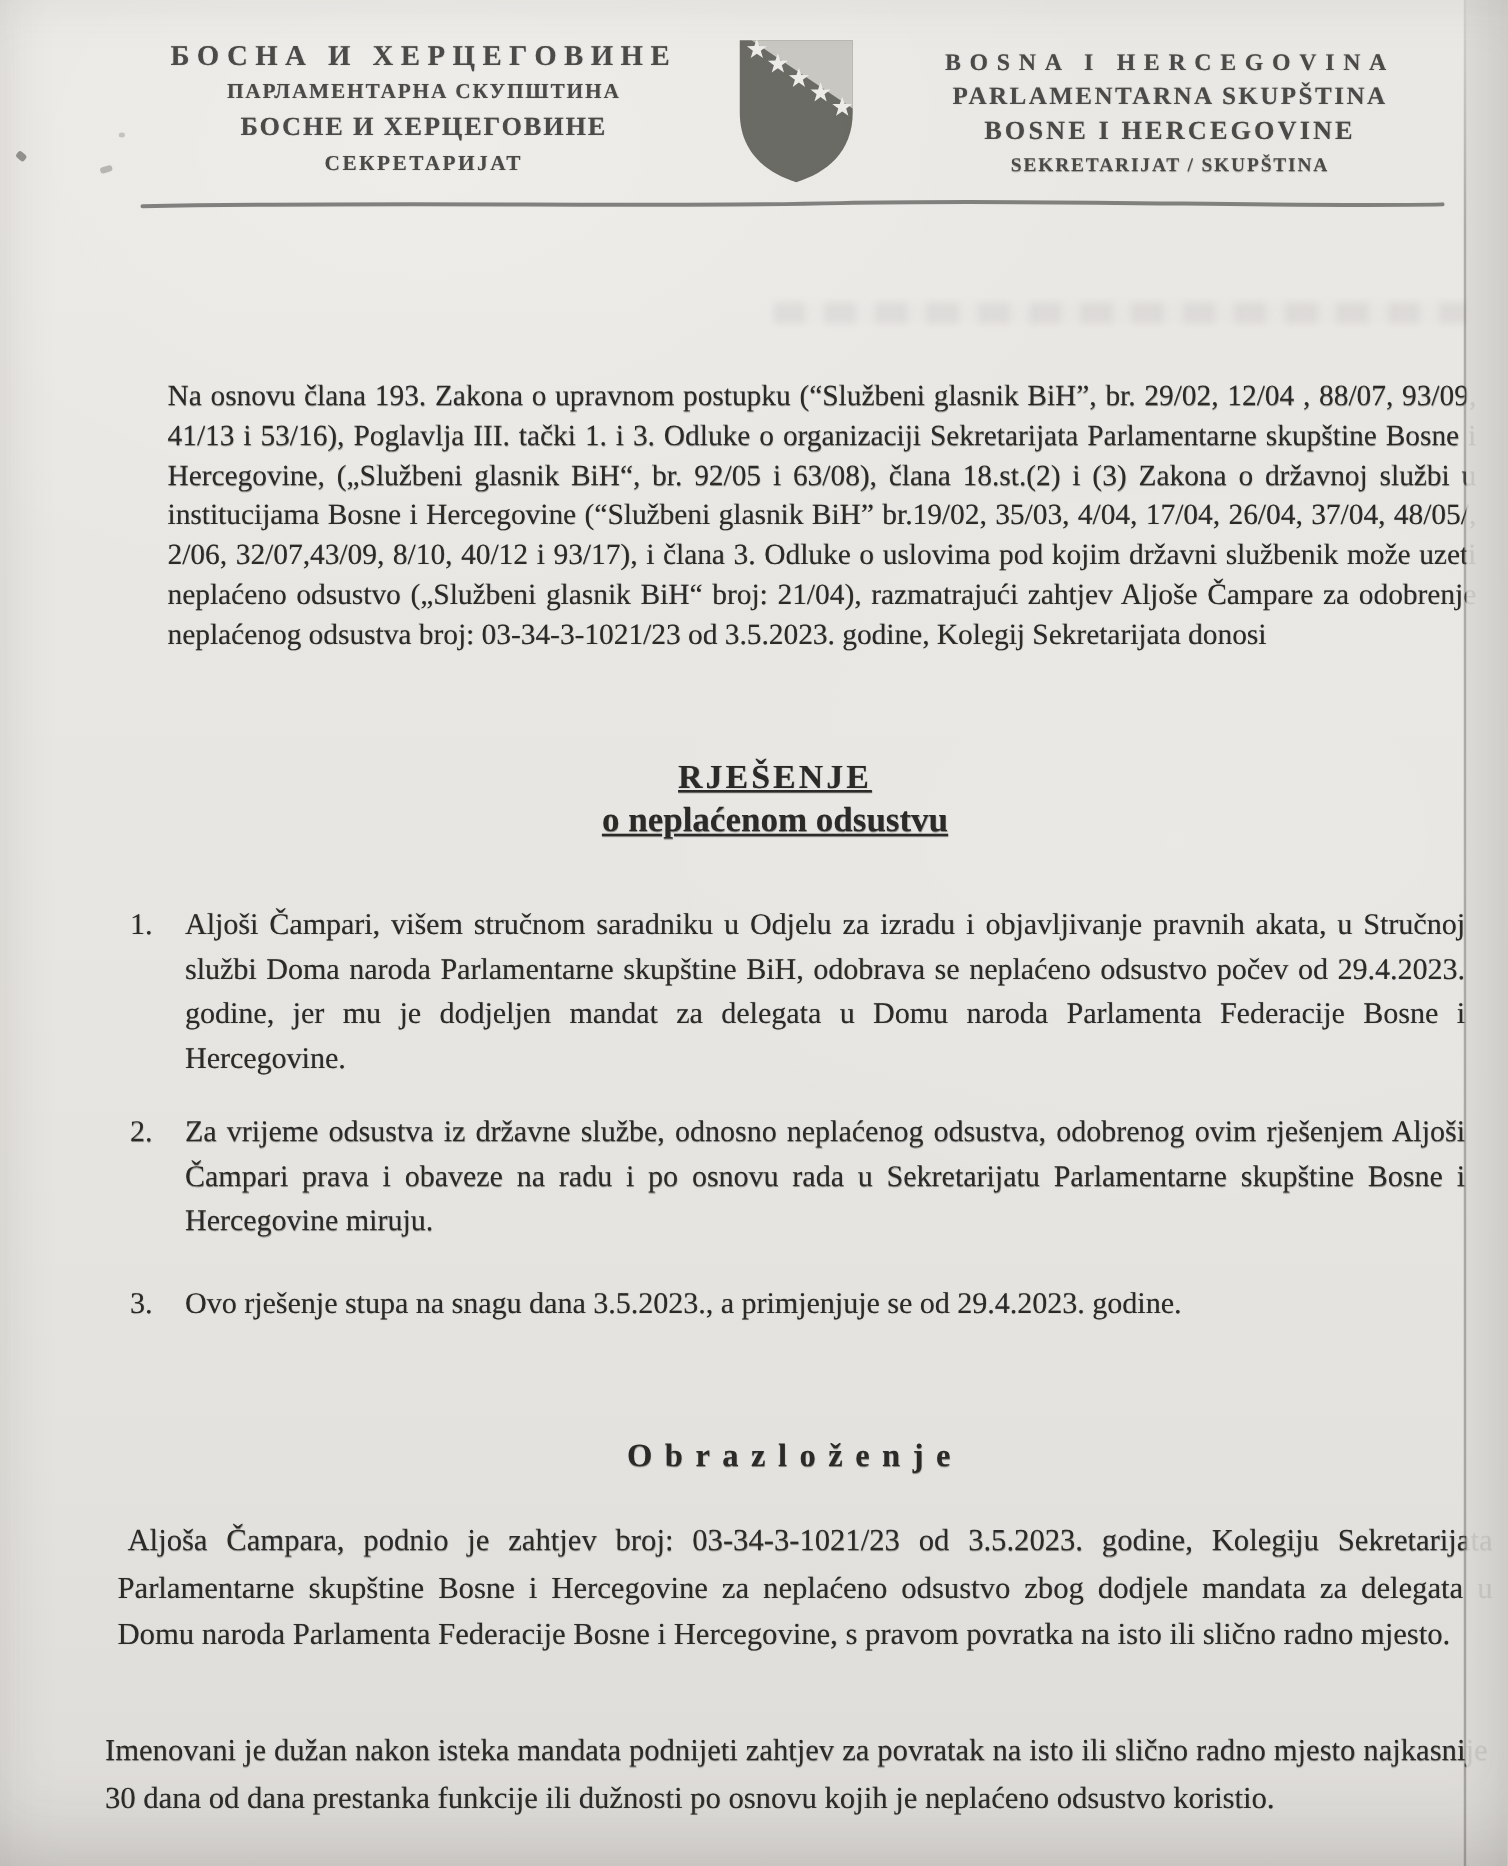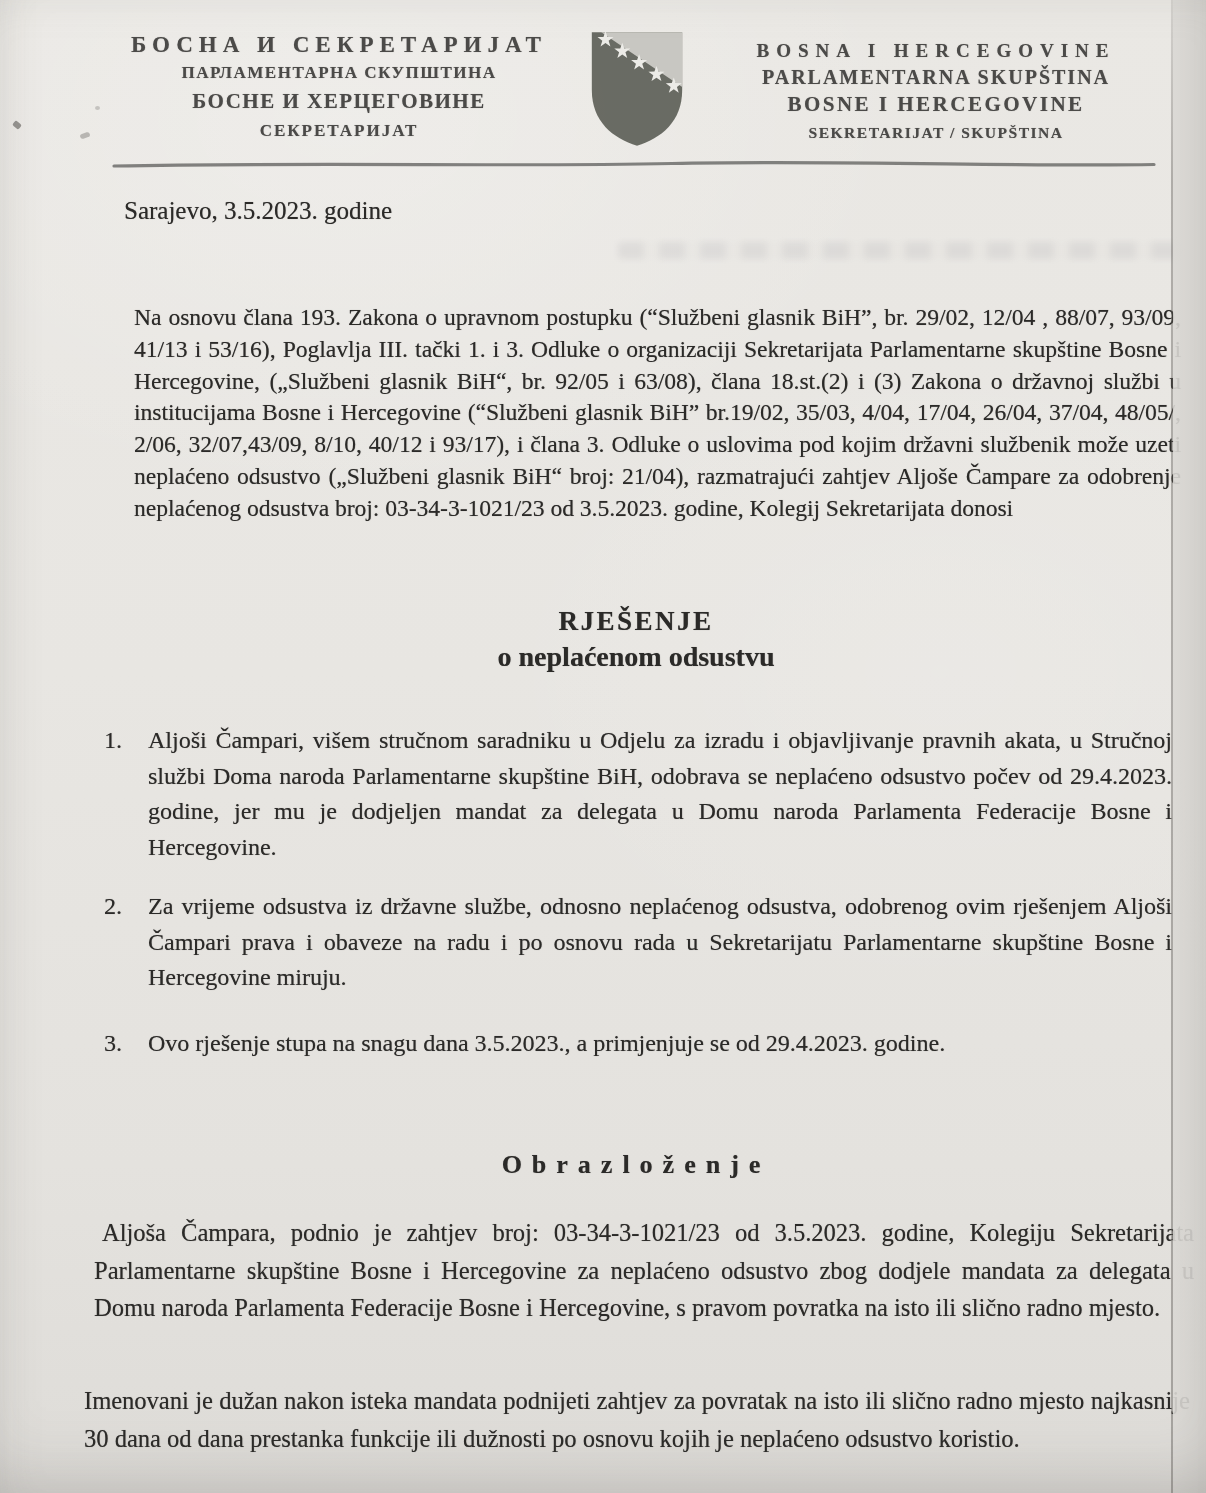--- a/index.html
+++ b/index.html
@@ -47,21 +47,21 @@
 
   
   .ghost{position:absolute;left:618px;top:242px;width:566px;height:17px;border-radius:4px;
     filter:blur(3px);opacity:0.45;
     background:repeating-linear-gradient(90deg,rgba(108,106,120,0.22) 0 26px,rgba(108,106,120,0.03) 26px 41px);}
 
   
   .intro{position:absolute;left:119px;top:287px;width:1047px;margin:15px;
     font-size:23.5px;line-height:31.8px;text-align:justify;}
 
-  .decision-head{position:absolute;left:66px;top:604px;width:1140px;text-align:center;}
+  .decision-head{position:absolute;left:50px;top:604px;width:1140px;text-align:center;text-decoration:underline;}
   .decision-title{font-size:27px;font-weight:bold;letter-spacing:2.5px;line-height:35px;}
   .decision-subtitle{font-size:28px;font-weight:bold;line-height:35px;}
 
   .items{position:absolute;left:104px;top:723px;width:1068px;margin:0;padding:0;list-style:none;}
   .item{display:flex;font-size:24px;line-height:35.5px;}
   .item:nth-child(2){margin-top:24px;}
   .item:nth-child(3){margin-top:30px;}
   .item .num{flex:0 0 44px;}
   .item .txt{flex:1;text-align:justify;}
 
@@ -82,55 +82,54 @@
   .speck-1{left:13px;top:122px;width:8px;height:6px;border-radius:2px;transform:rotate(40deg);}
   .speck-2{left:80px;top:133px;width:10px;height:5px;border-radius:3px;transform:rotate(-18deg);opacity:0.6;}
   .speck-3{left:95px;top:106px;width:5px;height:4px;border-radius:50%;opacity:0.45;}
 </style>
 </head>
 <body>
 
 <div class="page">
 
   <div class="hdr-left">
-    <div class="l1">БОСНА И СЕКРЕТАРИЈАТ</div>
+    <div class="l1">БОСНА И ХЕРЦЕГОВИНЕ</div>
     <div class="l2">ПАРЛАМЕНТАРНА СКУПШТИНА</div>
     <div class="l3">БОСНЕ И ХЕРЦЕГОВИНЕ</div>
     <div class="l4">СЕКРЕТАРИЈАТ</div>
   </div>
 
   <div class="emblem">
     <svg viewBox="0 0 100 118" width="106" height="124" aria-hidden="true">
       <path class="coa-dark" d="M7,5 H93 V60 C93,90 73,106 50,113 C27,106 7,90 7,60 Z"></path>
       <polygon class="coa-light" points="16,5 93,5 93,57"></polygon>
       <g>
         <polygon class="coa-star" transform="translate(20,12)" points="0,-8 1.9,-2.6 7.6,-2.5 3,1 4.7,6.5 0,3.2 -4.7,6.5 -3,1 -7.6,-2.5 -1.9,-2.6"></polygon>
         <polygon class="coa-star" transform="translate(36,23)" points="0,-8 1.9,-2.6 7.6,-2.5 3,1 4.7,6.5 0,3.2 -4.7,6.5 -3,1 -7.6,-2.5 -1.9,-2.6"></polygon>
         <polygon class="coa-star" transform="translate(52,34)" points="0,-8 1.9,-2.6 7.6,-2.5 3,1 4.7,6.5 0,3.2 -4.7,6.5 -3,1 -7.6,-2.5 -1.9,-2.6"></polygon>
         <polygon class="coa-star" transform="translate(68.5,45)" points="0,-8 1.9,-2.6 7.6,-2.5 3,1 4.7,6.5 0,3.2 -4.7,6.5 -3,1 -7.6,-2.5 -1.9,-2.6"></polygon>
         <polygon class="coa-star" transform="translate(85,56)" points="0,-8 1.9,-2.6 7.6,-2.5 3,1 4.7,6.5 0,3.2 -4.7,6.5 -3,1 -7.6,-2.5 -1.9,-2.6"></polygon>
       </g>
     </svg>
   </div>
 
   <div class="hdr-right">
-    <div class="l1">BOSNA I HERCEGOVINE</div>
+    <div class="l1">BOSNA I HERCEGOVINA</div>
     <div class="l2">PARLAMENTARNA SKUPŠTINA</div>
     <div class="l3">BOSNE I HERCEGOVINE</div>
     <div class="l4">SEKRETARIJAT / SKUPŠTINA</div>
   </div>
 
   <div class="rule">
     <svg width="1044" height="12" aria-hidden="true">
       <path d="M2,8 C210,4 400,9 560,5.5 C730,2 910,9 1042,6.5" stroke="#6d6d6b" stroke-width="3.2" fill="none" stroke-linecap="round" opacity="0.85"></path>
     </svg>
   </div>
 
   <div class="meta scan">
-    <div>Sarajevo, 3.5.2023. godine</div>
   </div>
 
   <div class="ghost"></div>
 
   <p class="intro scan">Na osnovu člana 193. Zakona o upravnom postupku (“Službeni glasnik BiH”, br. 29/02, 12/04 , 88/07, 93/09, 41/13 i 53/16), Poglavlja III. tački 1. i 3. Odluke o organizaciji Sekretarijata Parlamentarne skupštine Bosne i Hercegovine, („Službeni glasnik BiH“, br. 92/05 i 63/08), člana 18.st.(2) i (3) Zakona o državnoj službi u institucijama Bosne i Hercegovine (“Službeni glasnik BiH” br.19/02, 35/03, 4/04, 17/04, 26/04, 37/04, 48/05/, 2/06, 32/07,43/09, 8/10, 40/12 i 93/17), i člana 3. Odluke o uslovima pod kojim državni službenik može uzeti neplaćeno odsustvo („Službeni glasnik BiH“ broj: 21/04), razmatrajući zahtjev Aljoše Čampare za odobrenje neplaćenog odsustva broj: 03-34-3-1021/23 od 3.5.2023. godine, Kolegij Sekretarijata donosi</p>
 
   <div class="decision-head scan">
     <div class="decision-title">RJEŠENJE</div>
     <div class="decision-subtitle">o neplaćenom odsustvu</div>
   </div>

